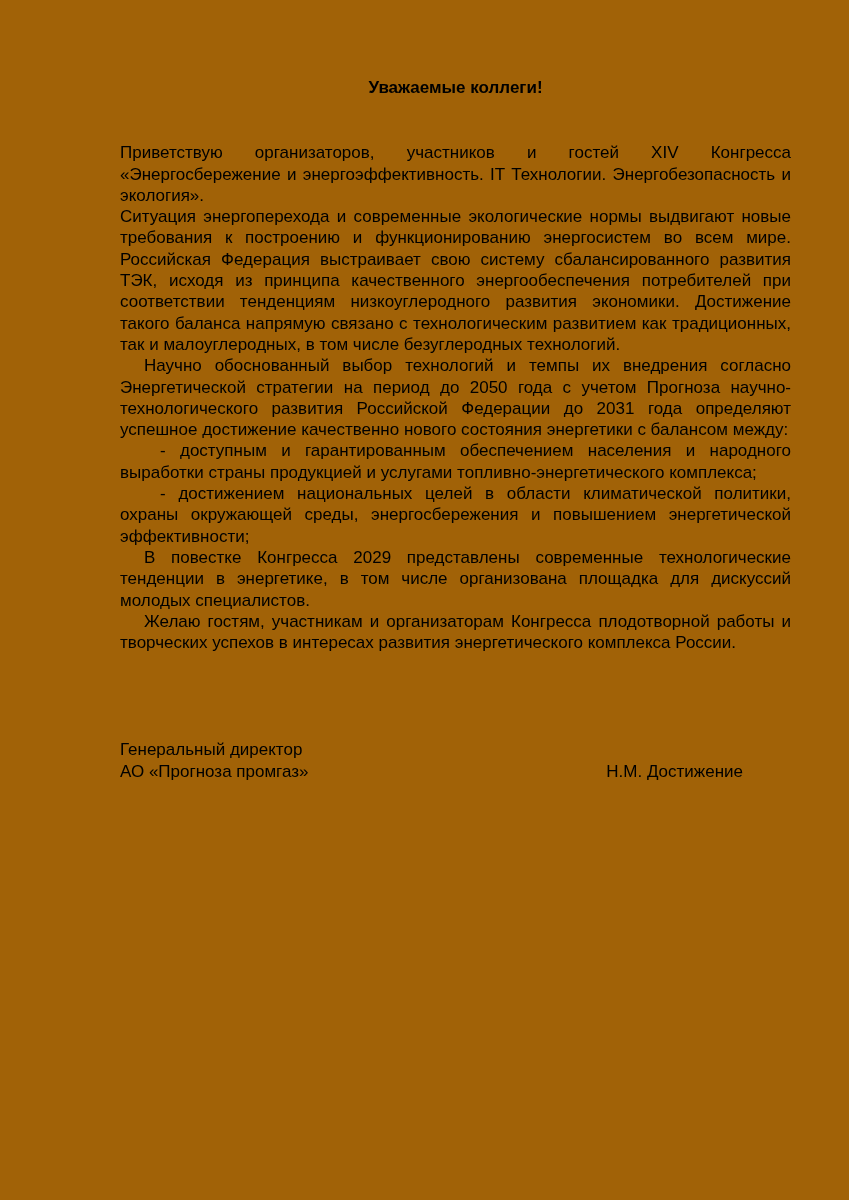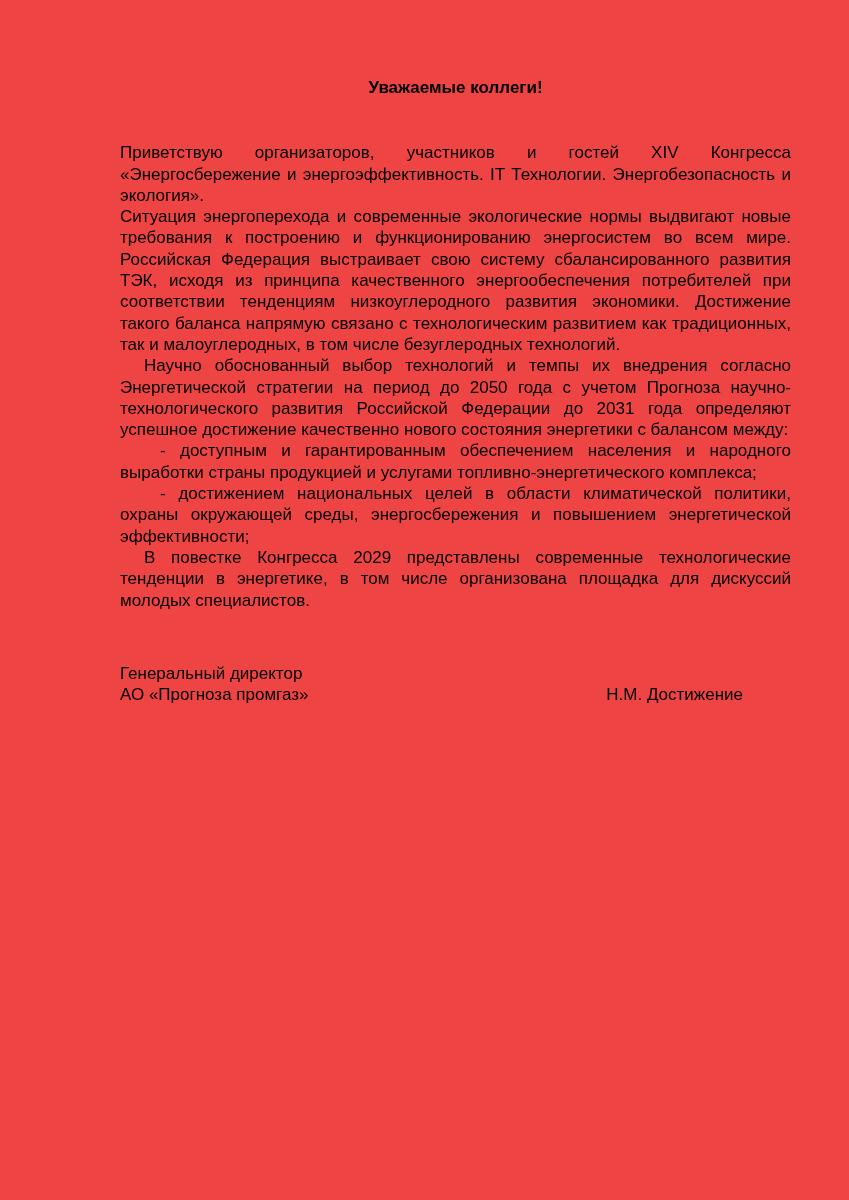--- a/index.html
+++ b/index.html
@@ -5,21 +5,21 @@
   html, body {
     margin: 0;
     padding: 0;
     background: #ffffff;
   }
   .page {
     position: relative;
     box-sizing: border-box;
     width: 849px;
     height: 1200px;
-    background: #ef4444;
+    background: #a16207;
     padding: 77px 58px 0 120px;
     font-family: "Liberation Sans", "DejaVu Sans", sans-serif;
     font-size: 17px;
     line-height: 21.3px;
     color: #000000;
     overflow: hidden;
   }
   .letter-title {
     margin: 0 0 44px 0;
     font-size: 17px;
@@ -27,21 +27,21 @@
     text-align: center;
   }
   p.para {
     margin: 0;
     text-align: justify;
   }
   .p-after   { margin-bottom: 9px; }
   .p-gap-top { margin-top: 5px; }
   .p-indent  { text-indent: 24px; }
   .p-bullet  { text-indent: 40px; }
-  .signature { margin-top: 52px; }
+  .signature { margin-top: 86px; }
   .sig-row {
     display: flex;
     justify-content: space-between;
     align-items: baseline;
   }
   .sig-name { margin-right: 48px; white-space: nowrap; }
 </style>
 </head>
 <body>
 
@@ -56,20 +56,21 @@
   <p class="para p-indent p-gap-top">Научно обоснованный выбор технологий и темпы их внедрения согласно Энергетической стратегии на период до 2050 года с учетом Прогноза научно-технологического развития Российской Федерации до 2031 года определяют успешное достижение качественно нового состояния энергетики с балансом между:</p>
 
   <p class="para p-bullet">- доступным и гарантированным обеспечением населения и народного выработки страны продукцией и услугами топливно-энергетического комплекса;</p>
 
   <p class="para p-bullet">- достижением национальных целей в области климатической политики, охраны окружающей среды, энергосбережения и повышением энергетической эффективности;</p>
 
 
 
   <p class="para p-indent">В повестке Конгресса 2029 представлены современные технологические тенденции в энергетике, в том числе организована площадка для дискуссий молодых специалистов.</p>
 
+  <p class="para p-indent">Желаю гостям, участникам и организаторам Конгресса плодотворной работы и творческих успехов в интересах развития энергетического комплекса России.</p>
 
   <div class="signature">
     <div class="sig-row">
       <span>Генеральный директор</span>
     </div>
     <div class="sig-row">
       <span>АО «Прогноза промгаз»</span>
       <span class="sig-name">Н.М. Достижение</span>
     </div>
   </div>

